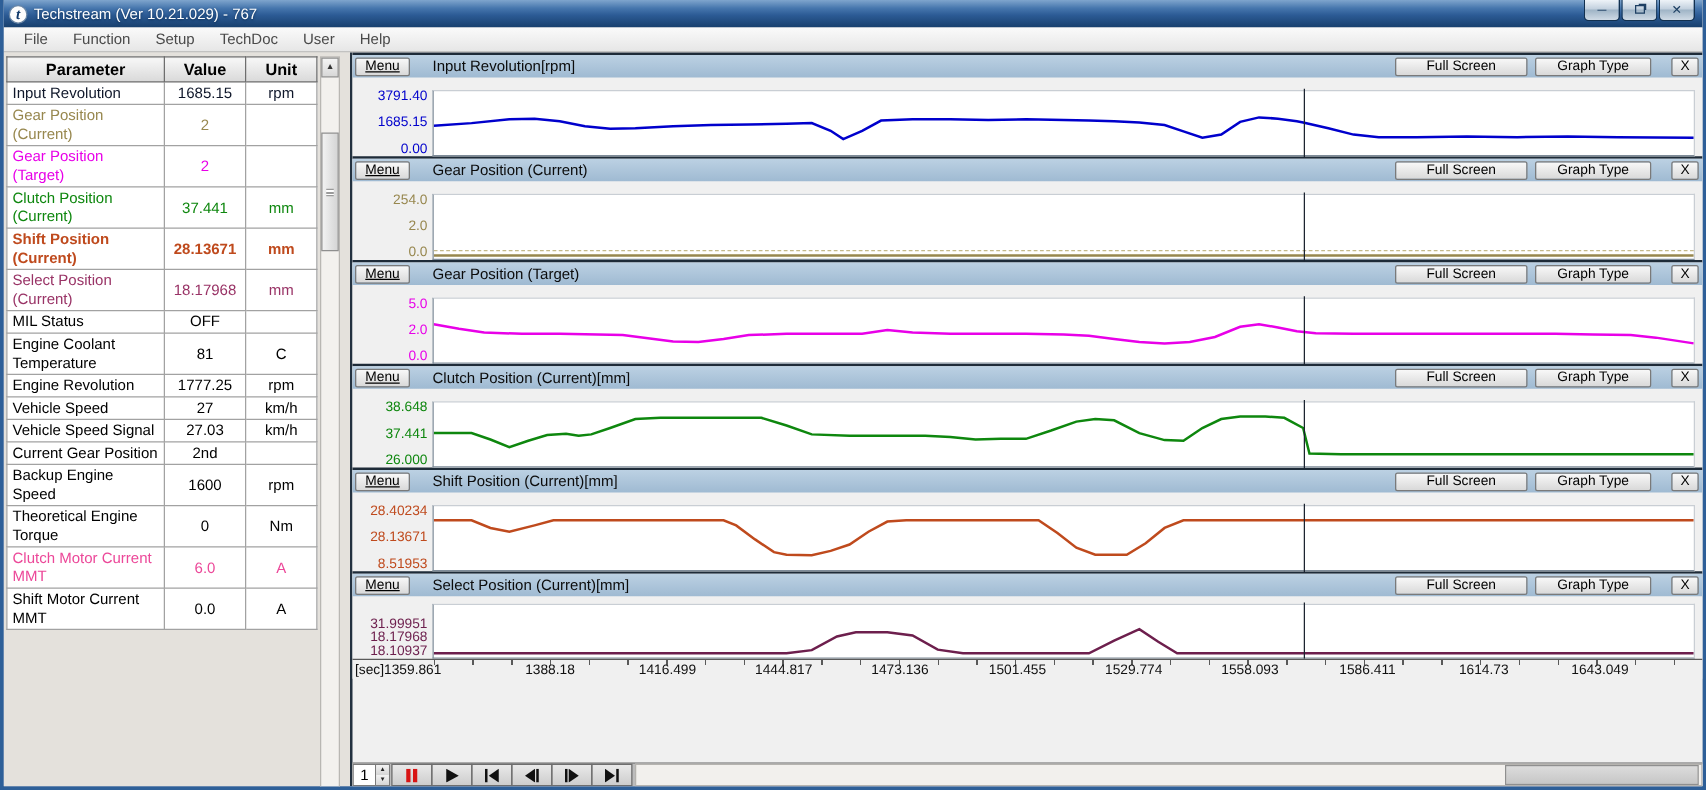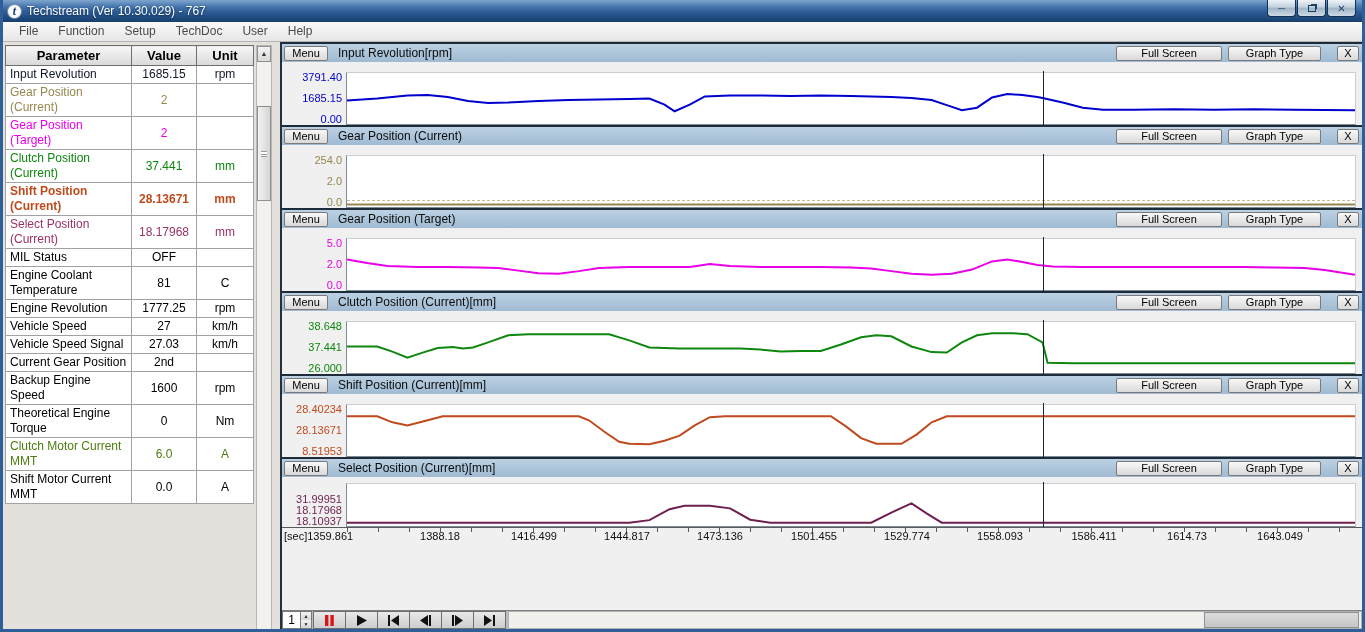--- a/index.html
+++ b/index.html
@@ -41,21 +41,21 @@
   .sb-btn.up{position:absolute;top:0;left:0;right:0;}
   .sb-thumb{position:absolute;top:60px;left:0;right:0;height:95px;background:linear-gradient(90deg,#f2f2f2,#d5d5d5);
             border:1px solid #8f8f8f;}
   .sb-grip{position:absolute;left:3px;right:3px;top:44px;height:6px;
            border-top:1px solid #9a9a9a;border-bottom:1px solid #9a9a9a;background:linear-gradient(180deg,#fff 2px,#9a9a9a 2px,#9a9a9a 3px,#fff 3px);}
   
   .panel{border-top:2px solid #1e2b38;background:#f0f0f0;}
   .phead{height:18px;background:linear-gradient(180deg,#bcd1e3,#9fbad2);display:flex;align-items:center;padding:1px 2px;}
   .btn{background:linear-gradient(180deg,#f8f8f8,#d9d9d9);border:1px solid #7a7a7a;border-radius:2px;
        font-size:11px;line-height:12px;color:#000;height:15px;padding:0 4px;font-family:inherit;}
-  .menu-btn{width:44px;margin-right:10px;}
+  .menu-btn{width:44px;margin-right:18px;text-decoration:underline;}
   .ptitle{font-size:12px;color:#0b0b0b;white-space:nowrap;}
   .spacer{flex:1;}
   .fs-btn{width:106px;margin-right:6px;} .gt-btn{width:93px;margin-right:16px;} .x-btn{width:22px;margin-right:1px;}
   .pbody{display:flex;align-items:flex-start;padding:10px 6px 0 0;}
   .ylabels{width:64px;display:flex;flex-direction:column;justify-content:space-between;align-items:flex-end;
            padding-right:4px;font-size:11px;line-height:11px;height:53px;}
   .plot{position:relative;flex:1;height:53px;background:#fff;border:1px solid #c9ced4;
         border-left:1px solid #7e8b98;border-bottom:1px solid #7e8b98;}
   .plot svg{position:absolute;inset:0;width:100%;height:100%;display:block;}
   .cursor{position:absolute;left:69%;top:-2px;bottom:-2px;width:1px;background:#1c2430;}
@@ -81,21 +81,21 @@
   .hscroll{flex:1;margin-left:2px;background:#f2f0ed;border:1px solid #b5b3af;position:relative;}
   .hthumb{position:absolute;top:0;bottom:0;left:695px;right:2px;background:linear-gradient(180deg,#dcdcdc,#c6c6c6);border:1px solid #8f8f8f;}
 </style>
 </head>
 <body>
 
 <div class="window">
 
   <div class="titlebar">
     <span class="app-icon">t</span>
-    <span class="title-text">Techstream (Ver 10.30.029) - 767</span>
+    <span class="title-text">Techstream (Ver 10.21.029) - 767</span>
     <div class="winbtns">
       <button class="winbtn">─</button>
       <button class="winbtn"><span class="glyph-restore"></span></button>
       <button class="winbtn">✕</button>
     </div>
   </div>
 
   <div class="menubar">
     <span class="menu-item">File</span>
     <span class="menu-item">Function</span>
@@ -183,21 +183,21 @@
         <tr style="color: rgb(0, 0, 0);">
               <td class="p-name">Backup Engine Speed</td>
               <td class="p-val">1600</td>
               <td class="p-unit">rpm</td>
             </tr>
         <tr style="color: rgb(0, 0, 0);">
               <td class="p-name">Theoretical Engine Torque</td>
               <td class="p-val">0</td>
               <td class="p-unit">Nm</td>
             </tr>
-        <tr style="color: #4d7c0f;">
+        <tr style="color: #ec4899;">
               <td class="p-name">Clutch Motor Current MMT</td>
               <td class="p-val">6.0</td>
               <td class="p-unit">A</td>
             </tr>
         <tr style="color: rgb(0, 0, 0);">
               <td class="p-name">Shift Motor Current MMT</td>
               <td class="p-val">0.0</td>
               <td class="p-unit">A</td>
             </tr>
       </tbody>

